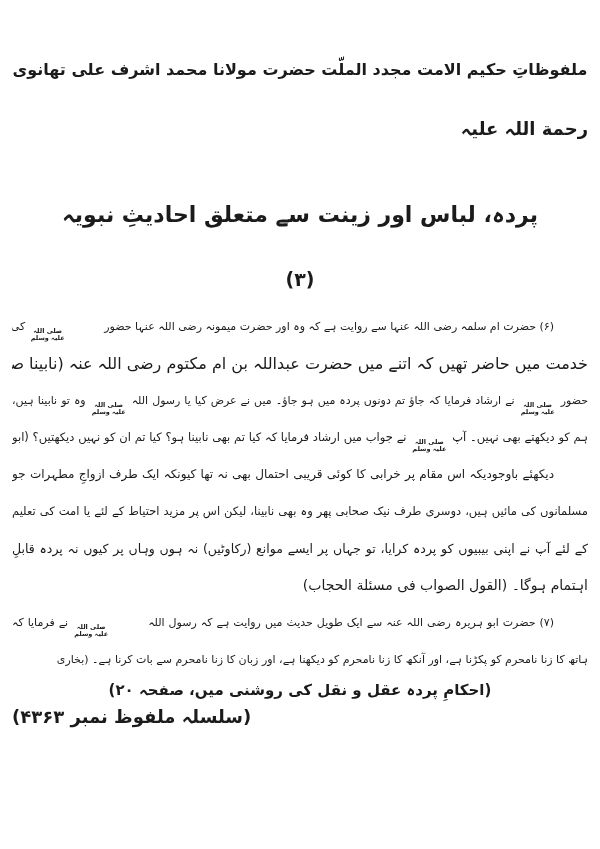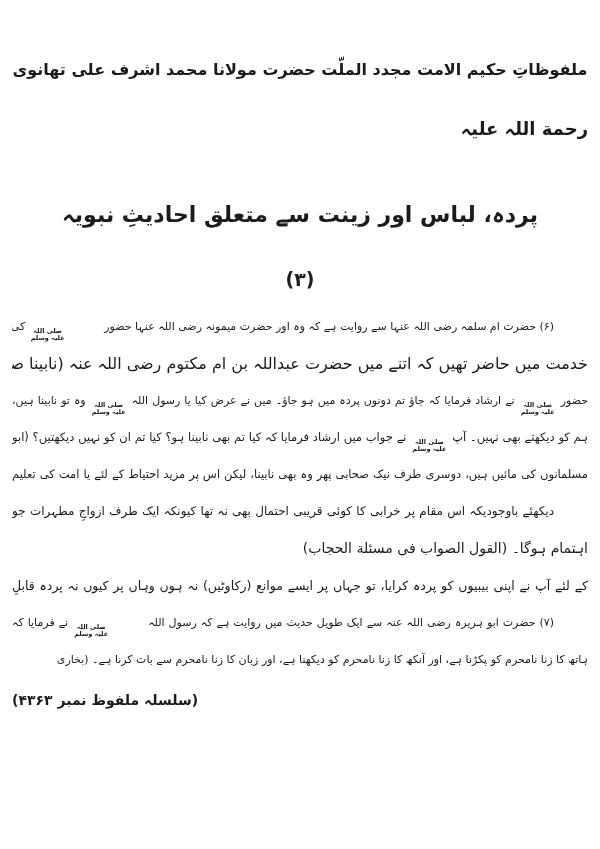--- a/index.html
+++ b/index.html
@@ -39,22 +39,22 @@
     white-space:nowrap;
     overflow:hidden;
   }
   .line.endline{text-align-last:right;-moz-text-align-last:right;}
   .line.first{text-indent:34px;}
   .citation{
     font-size:15px;font-weight:bold;text-align:center;
     white-space:nowrap;line-height:24px;margin-top:0;
   }
   .serial{
-    font-size:14px;font-weight:bold;text-align:left;
-    white-space:nowrap;line-height:30px;margin-top:7px;
+    font-size:18px;font-weight:bold;text-align:left;
+    white-space:nowrap;line-height:30px;
   }
   .pbuh{
     display:inline-flex;flex-direction:column;align-items:center;
     font-size:6.5px;font-weight:bold;line-height:1.15;
     vertical-align:-3px;margin:0 2px;white-space:nowrap;
   }
 </style>
 </head>
 <body>
 
@@ -80,29 +80,30 @@
           </span> نے ارشاد فرمایا کہ جاؤ تم دونوں پردہ میں ہو جاؤ۔ میں نے عرض کیا یا رسول اللہ <span class="pbuh">
             <span>صلی اللہ</span>
             <span>علیہ وسلم</span>
           </span> وہ تو نابینا ہیں،</div>
         <div class="line fitw " style="font-size: 11.5px;">ہم کو دیکھتے بھی نہیں۔ آپ <span class="pbuh">
             <span>صلی اللہ</span>
             <span>علیہ وسلم</span>
           </span> نے جواب میں ارشاد فرمایا کہ کیا تم بھی نابینا ہو؟ کیا تم ان کو نہیں دیکھتیں؟ (ابو</div>
       </div>
       <div>
+        <div class="line fitw first " style="font-size: 12px;">دیکھئے باوجودیکہ اس مقام پر خرابی کا کوئی قریبی احتمال بھی نہ تھا کیونکہ ایک طرف ازواجِ مطہرات جو</div>
         <div class="line fitw " style="font-size: 11.5px;">مسلمانوں کی مائیں ہیں، دوسری طرف نیک صحابی پھر وہ بھی نابینا، لیکن اس پر مزید احتیاط کے لئے یا امت کی تعلیم</div>
-        <div class="line fitw first " style="font-size: 12px;">دیکھئے باوجودیکہ اس مقام پر خرابی کا کوئی قریبی احتمال بھی نہ تھا کیونکہ ایک طرف ازواجِ مطہرات جو</div>
+        <div class="line fitw " style="font-size: 12.5px;">کے لئے آپ نے اپنی بیبیوں کو پردہ کرایا، تو جہاں پر ایسے موانع (رکاوٹیں) نہ ہوں وہاں پر کیوں نہ پردہ قابلِ</div>
         <div class="line fitw endline">اہتمام ہوگا۔ (القول الصواب فی مسئلة الحجاب)</div>
-        <div class="line fitw " style="font-size: 12.5px;">کے لئے آپ نے اپنی بیبیوں کو پردہ کرایا، تو جہاں پر ایسے موانع (رکاوٹیں) نہ ہوں وہاں پر کیوں نہ پردہ قابلِ</div>
       </div>
       <div>
         <div class="line fitw first " style="font-size: 11px;">(۷) حضرت ابو ہریرہ رضی اللہ عنہ سے ایک طویل حدیث میں روایت ہے کہ رسول اللہ <span class="pbuh">
             <span>صلی اللہ</span>
             <span>علیہ وسلم</span>
           </span> نے فرمایا کہ</div>
         <div class="line fitw " style="font-size: 11px; margin-left: 41px;">ہاتھ کا زنا نامحرم کو پکڑنا ہے، اور آنکھ کا زنا نامحرم کو دیکھنا ہے، اور زبان کا زنا نامحرم سے بات کرنا ہے۔ (بخاری و مسلم)</div>
       </div>
     </div>
 
+  <div class="citation fitw">(احکامِ پردہ عقل و نقل کی روشنی میں، صفحہ ۲۰)</div>
 
   <div class="serial fitw">(سلسلہ ملفوظ نمبر ۴۳۶۳)</div>
 </div>
 
 </body></html>

